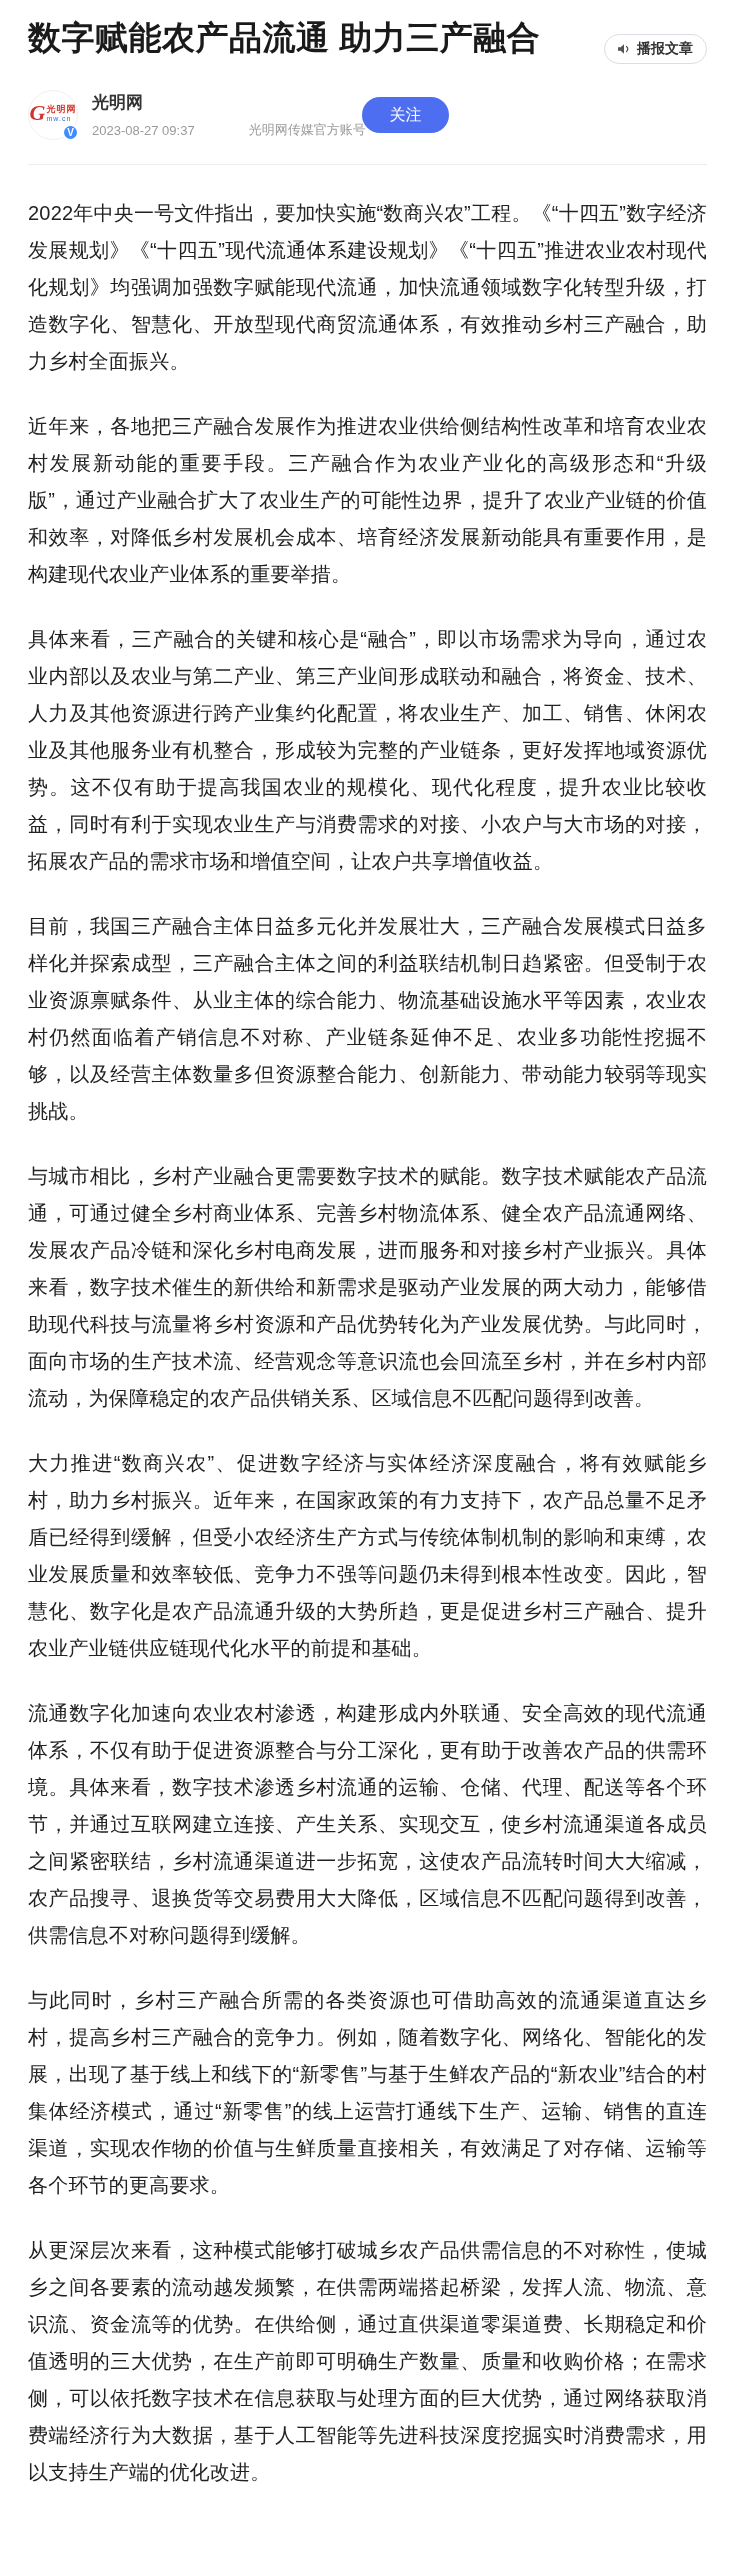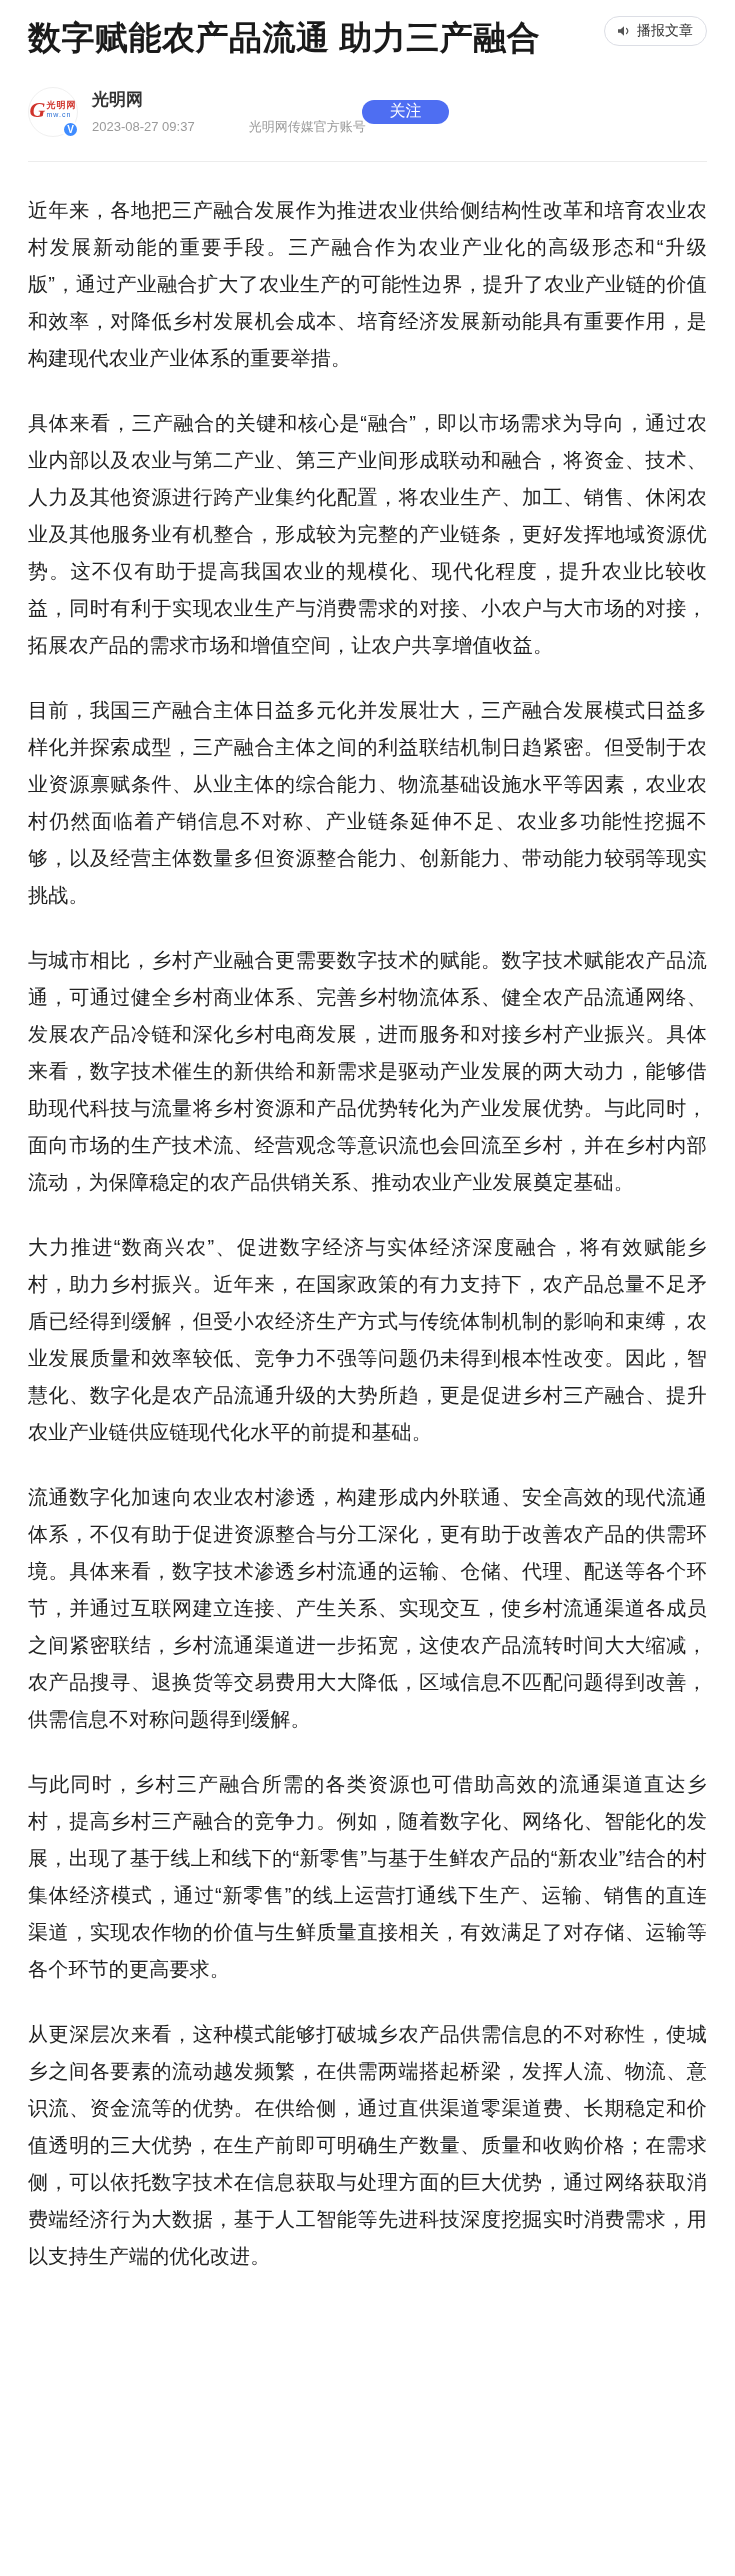--- a/index.html
+++ b/index.html
@@ -28,29 +28,30 @@
     font-weight: 700;
     color: #1a1a1a;
     letter-spacing: 0.5px;
     max-width: 576px;
   }
   .broadcast-pill {
     flex: 0 0 auto;
     display: inline-flex;
     align-items: center;
     gap: 5px;
-    margin-top: 0;
+    margin-top: 18px;
     padding: 5px 13px 5px 11px;
     border: 1px solid #dcdee5;
     border-radius: 17px;
     background: #fff;
     color: #333;
     font-size: 14px;
     cursor: pointer;
     white-space: nowrap;
+    font-weight: bold;
   }
   .broadcast-pill svg { display: block; }
 
   
   .author-row {
     display: flex;
     align-items: center;
     margin-top: 26px;
   }
   .avatar {
@@ -113,21 +114,21 @@
     color: #9a9a9a;
     white-space: nowrap;
   }
   .sub-divider {
     width: 1px;
     height: 12px;
     background: #ddd;
   }
   .follow-btn {
     width: 87px;
-    height: 24px;
+    height: 36px;
     border: none;
     border-radius: 18px;
     color: #fff;
     font-size: 16px;
     font-family: inherit;
     cursor: pointer;
     flex: 0 0 auto;
   }
 
   
@@ -185,24 +186,25 @@
         <span class="sub-divider"></span>
         <span>光明网传媒官方账号</span>
       </div>
     </div>
     <button class="follow-btn" style="background: rgb(78, 110, 242);">关注</button>
   </div>
 
   <div class="header-divider"></div>
 
   <div class="article-body">
+      <p class="para para">2022年中央一号文件指出，要加快实施“数商兴农”工程。《“十四五”数字经济发展规划》《“十四五”现代流通体系建设规划》《“十四五”推进农业农村现代化规划》均强调加强数字赋能现代流通，加快流通领域数字化转型升级，打造数字化、智慧化、开放型现代商贸流通体系，有效推动乡村三产融合，助力乡村全面振兴。</p>
       <p class="para para">近年来，各地把三产融合发展作为推进农业供给侧结构性改革和培育农业农村发展新动能的重要手段。三产融合作为农业产业化的高级形态和“升级版”，通过产业融合扩大了农业生产的可能性边界，提升了农业产业链的价值和效率，对降低乡村发展机会成本、培育经济发展新动能具有重要作用，是构建现代农业产业体系的重要举措。</p>
       <p class="para para">具体来看，三产融合的关键和核心是“融合”，即以市场需求为导向，通过农业内部以及农业与第二产业、第三产业间形成联动和融合，将资金、技术、人力及其他资源进行跨产业集约化配置，将农业生产、加工、销售、休闲农业及其他服务业有机整合，形成较为完整的产业链条，更好发挥地域资源优势。这不仅有助于提高我国农业的规模化、现代化程度，提升农业比较收益，同时有利于实现农业生产与消费需求的对接、小农户与大市场的对接，拓展农产品的需求市场和增值空间，让农户共享增值收益。</p>
       <p class="para para">目前，我国三产融合主体日益多元化并发展壮大，三产融合发展模式日益多样化并探索成型，三产融合主体之间的利益联结机制日趋紧密。但受制于农业资源禀赋条件、从业主体的综合能力、物流基础设施水平等因素，农业农村仍然面临着产销信息不对称、产业链条延伸不足、农业多功能性挖掘不够，以及经营主体数量多但资源整合能力、创新能力、带动能力较弱等现实挑战。</p>
-      <p class="para para">与城市相比，乡村产业融合更需要数字技术的赋能。数字技术赋能农产品流通，可通过健全乡村商业体系、完善乡村物流体系、健全农产品流通网络、发展农产品冷链和深化乡村电商发展，进而服务和对接乡村产业振兴。具体来看，数字技术催生的新供给和新需求是驱动产业发展的两大动力，能够借助现代科技与流量将乡村资源和产品优势转化为产业发展优势。与此同时，面向市场的生产技术流、经营观念等意识流也会回流至乡村，并在乡村内部流动，为保障稳定的农产品供销关系、推动农业产业发展奠定基础。</p>
+      <p class="para para">与城市相比，乡村产业融合更需要数字技术的赋能。数字技术赋能农产品流通，可通过健全乡村商业体系、完善乡村物流体系、健全农产品流通网络、发展农产品冷链和深化乡村电商发展，进而服务和对接乡村产业振兴。具体来看，数字技术催生的新供给和新需求是驱动产业发展的两大动力，能够借助现代科技与流量将乡村资源和产品优势转化为产业发展优势。与此同时，面向市场的生产技术流、经营观念等意识流也会回流至乡村，并在乡村内部流动，为保障稳定的农产品供销关系、区域信息不匹配问题得到改善。</p>
       <p class="para para">大力推进“数商兴农”、促进数字经济与实体经济深度融合，将有效赋能乡村，助力乡村振兴。近年来，在国家政策的有力支持下，农产品总量不足矛盾已经得到缓解，但受小农经济生产方式与传统体制机制的影响和束缚，农业发展质量和效率较低、竞争力不强等问题仍未得到根本性改变。因此，智慧化、数字化是农产品流通升级的大势所趋，更是促进乡村三产融合、提升农业产业链供应链现代化水平的前提和基础。</p>
       <p class="para para">流通数字化加速向农业农村渗透，构建形成内外联通、安全高效的现代流通体系，不仅有助于促进资源整合与分工深化，更有助于改善农产品的供需环境。具体来看，数字技术渗透乡村流通的运输、仓储、代理、配送等各个环节，并通过互联网建立连接、产生关系、实现交互，使乡村流通渠道各成员之间紧密联结，乡村流通渠道进一步拓宽，这使农产品流转时间大大缩减，农产品搜寻、退换货等交易费用大大降低，区域信息不匹配问题得到改善，供需信息不对称问题得到缓解。</p>
       <p class="para para">与此同时，乡村三产融合所需的各类资源也可借助高效的流通渠道直达乡村，提高乡村三产融合的竞争力。例如，随着数字化、网络化、智能化的发展，出现了基于线上和线下的“新零售”与基于生鲜农产品的“新农业”结合的村集体经济模式，通过“新零售”的线上运营打通线下生产、运输、销售的直连渠道，实现农作物的价值与生鲜质量直接相关，有效满足了对存储、运输等各个环节的更高要求。</p>
       <p class="para para">从更深层次来看，这种模式能够打破城乡农产品供需信息的不对称性，使城乡之间各要素的流动越发频繁，在供需两端搭起桥梁，发挥人流、物流、意识流、资金流等的优势。在供给侧，通过直供渠道零渠道费、长期稳定和价值透明的三大优势，在生产前即可明确生产数量、质量和收购价格；在需求侧，可以依托数字技术在信息获取与处理方面的巨大优势，通过网络获取消费端经济行为大数据，基于人工智能等先进科技深度挖掘实时消费需求，用以支持生产端的优化改进。</p>
     </div>
 
 </div>
 
 
 </body></html>

